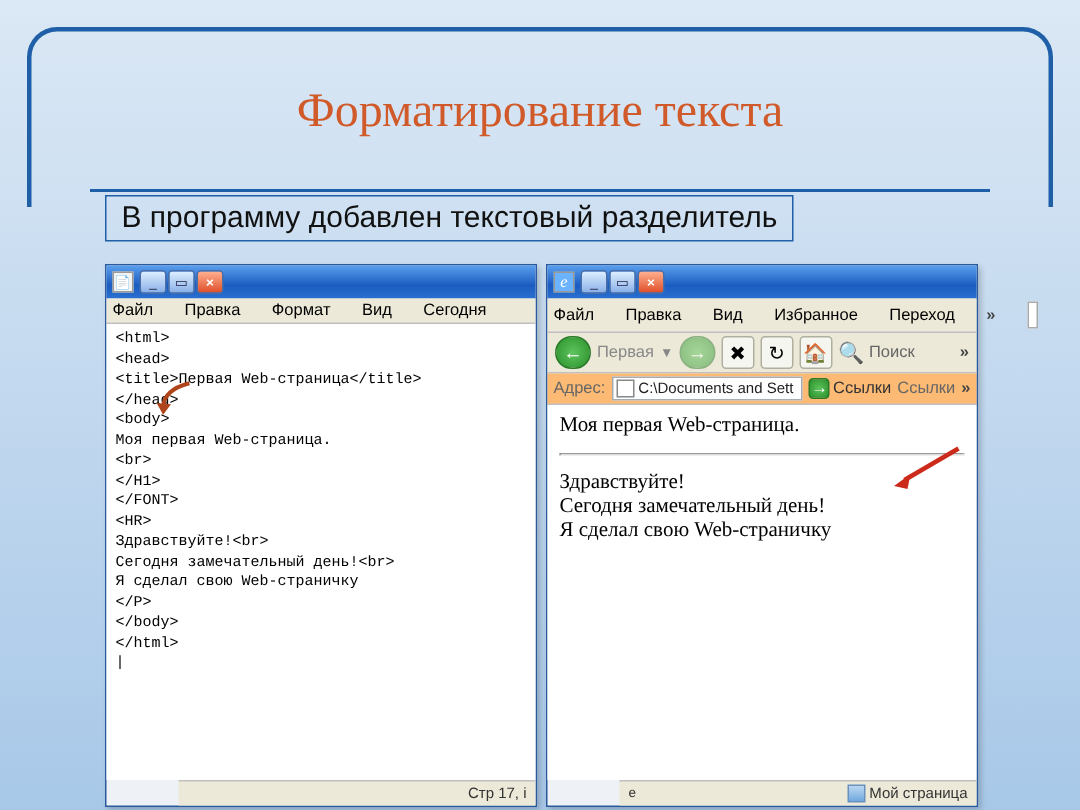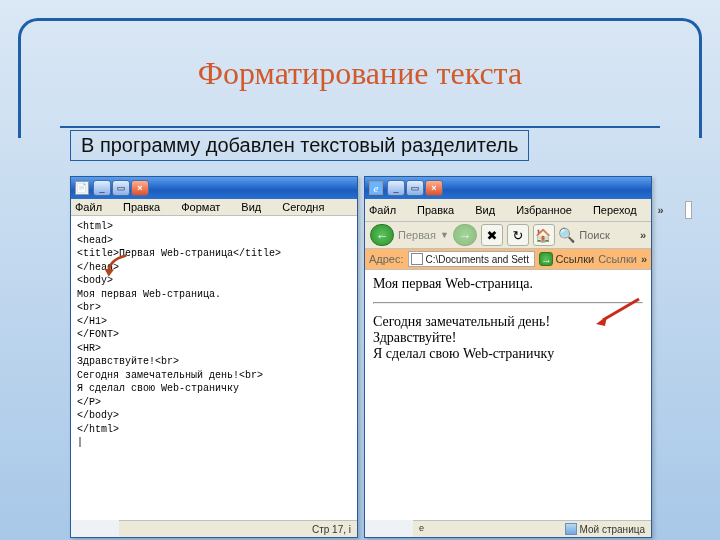--- a/index.html
+++ b/index.html
@@ -358,22 +358,22 @@
         <div class="go">
           <div class="arrow">→</div>
           <span>Ссылки</span>
         </div>
         <span>Ссылки</span>
         <span class="chev">»</span>
       </div>
       <div class="content-area">
         <div style="margin-bottom:8px">Моя первая Web-страница.</div>
         <hr>
+        <div>Здравствуйте!</div>
         <div>Сегодня замечательный день!</div>
-        <div>Здравствуйте!</div>
         <div>Я сделал свою Web-страничку</div>
         <svg class="red-arrow" viewBox="0 0 50 30">
           <line x1="46" y1="3" x2="10" y2="24" stroke="#cc2a1a" stroke-width="3"></line>
           <path d="M3 28 L14 20 L12 30 Z" fill="#cc2a1a"></path>
         </svg>
       </div>
       <div class="statusbar">
         <span class="ticon ie" style="width:12px;height:12px;font-size:9px;line-height:11px">e</span>
         <div class="mycomp" style="margin-left:auto">
           <div class="comp-ic"></div>

